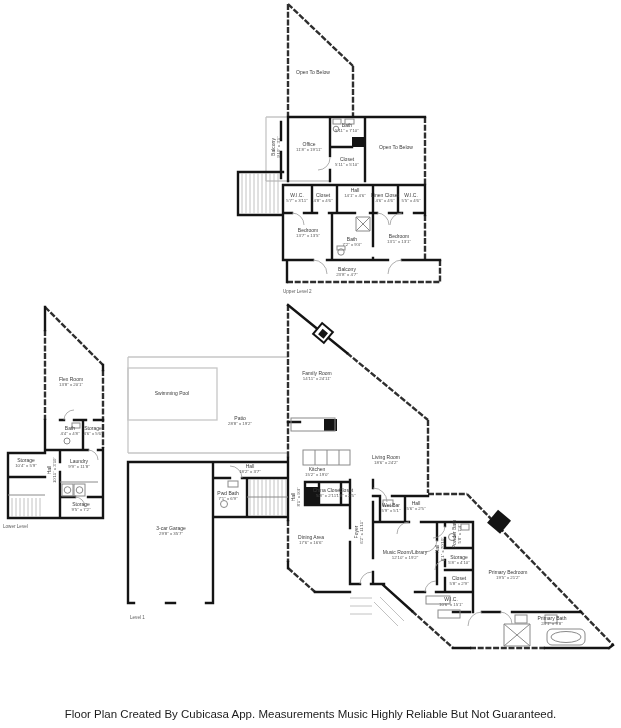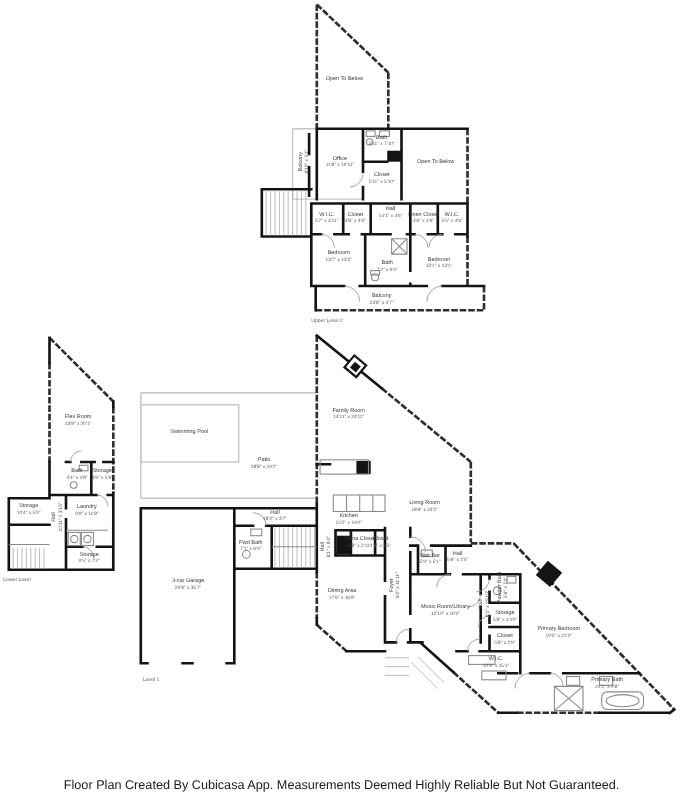--- a/index.html
+++ b/index.html
@@ -331,15 +331,15 @@
 <div class="room-label" style="left:508px;top:575px">
       <span class="rname">Primary Bedroom</span>
       <span class="rdims">19'5" x 21'2"</span>
     </div>
 <div class="room-label" style="left:552px;top:621px">
       <span class="rname">Primary Bath</span>
       <span class="rdims">24'1" x 9'8"</span>
     </div>
 <div class="cap" style="left:130px;top:615px">Level 1</div>
 
-<div id="footer">Floor Plan Created By Cubicasa App. Measurements Deemed Highly Reliable But Not Guaranteed.</div>
+<div id="footer">Floor Plan Created By Cubicasa App. Measurements Music Highly Reliable But Not Guaranteed.</div>
 
 </div>
 
 </body></html>

